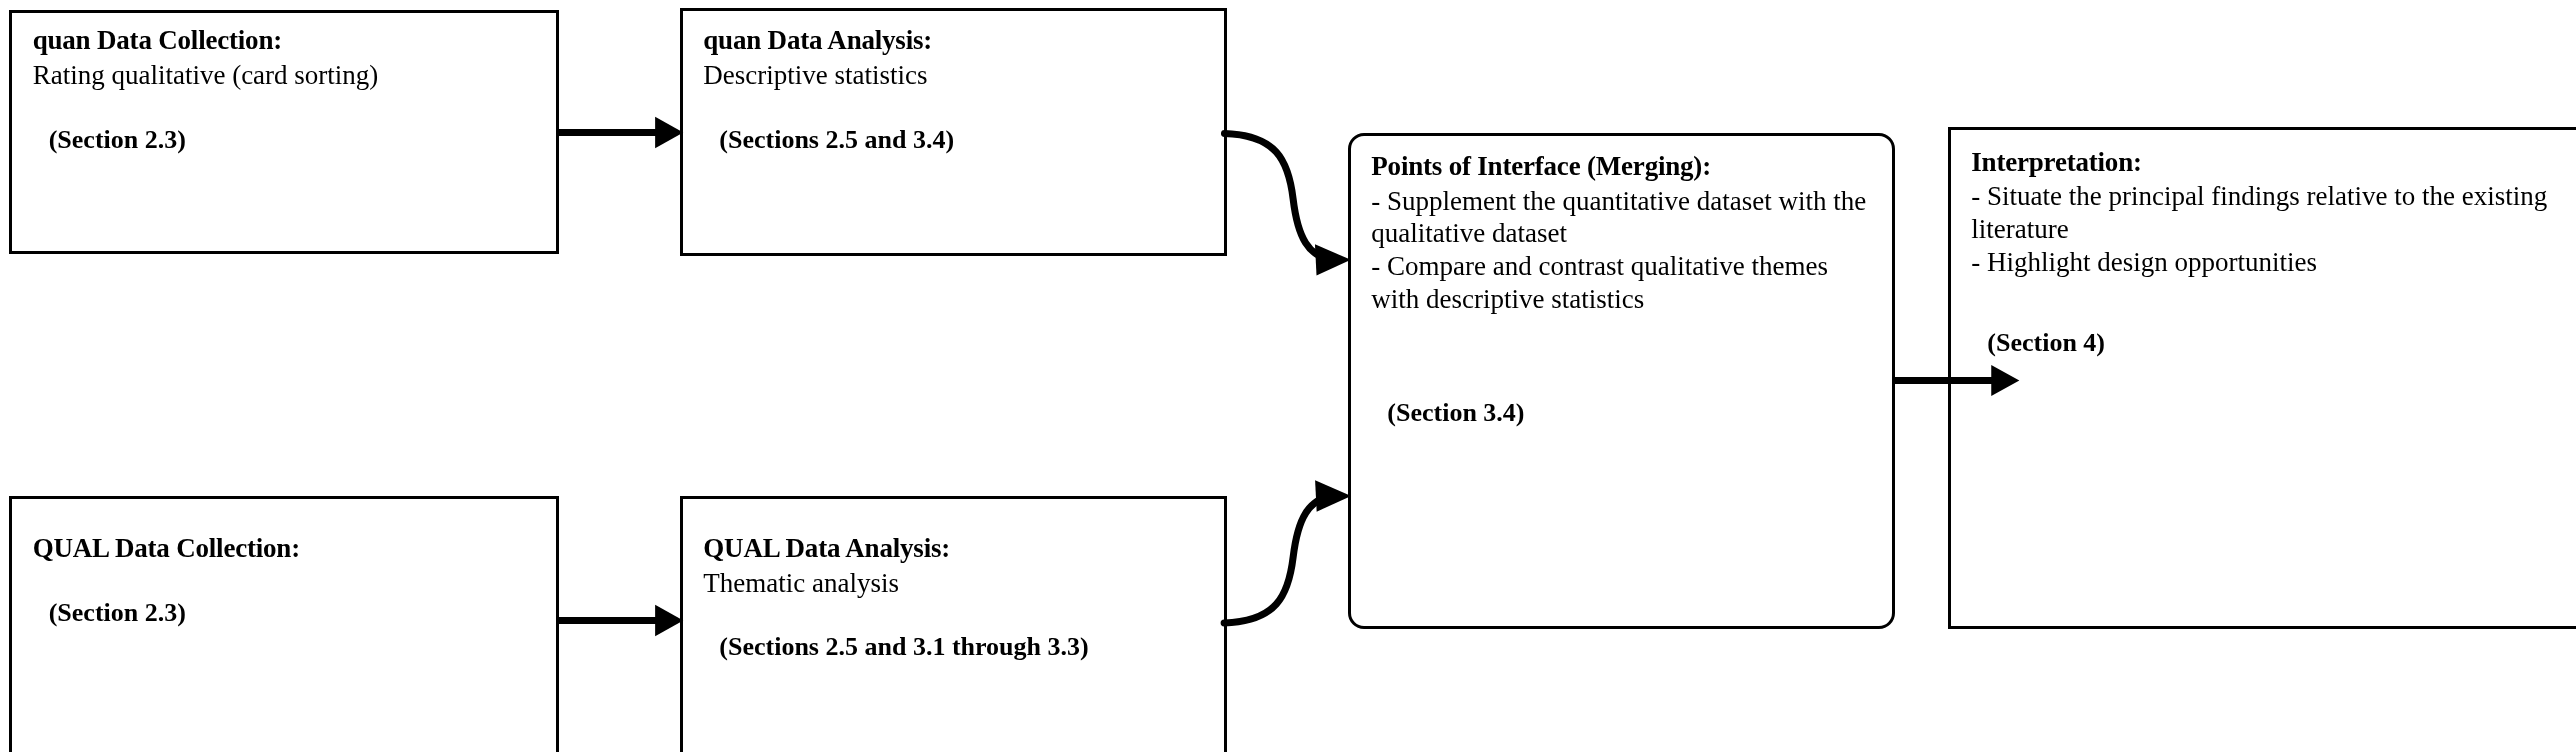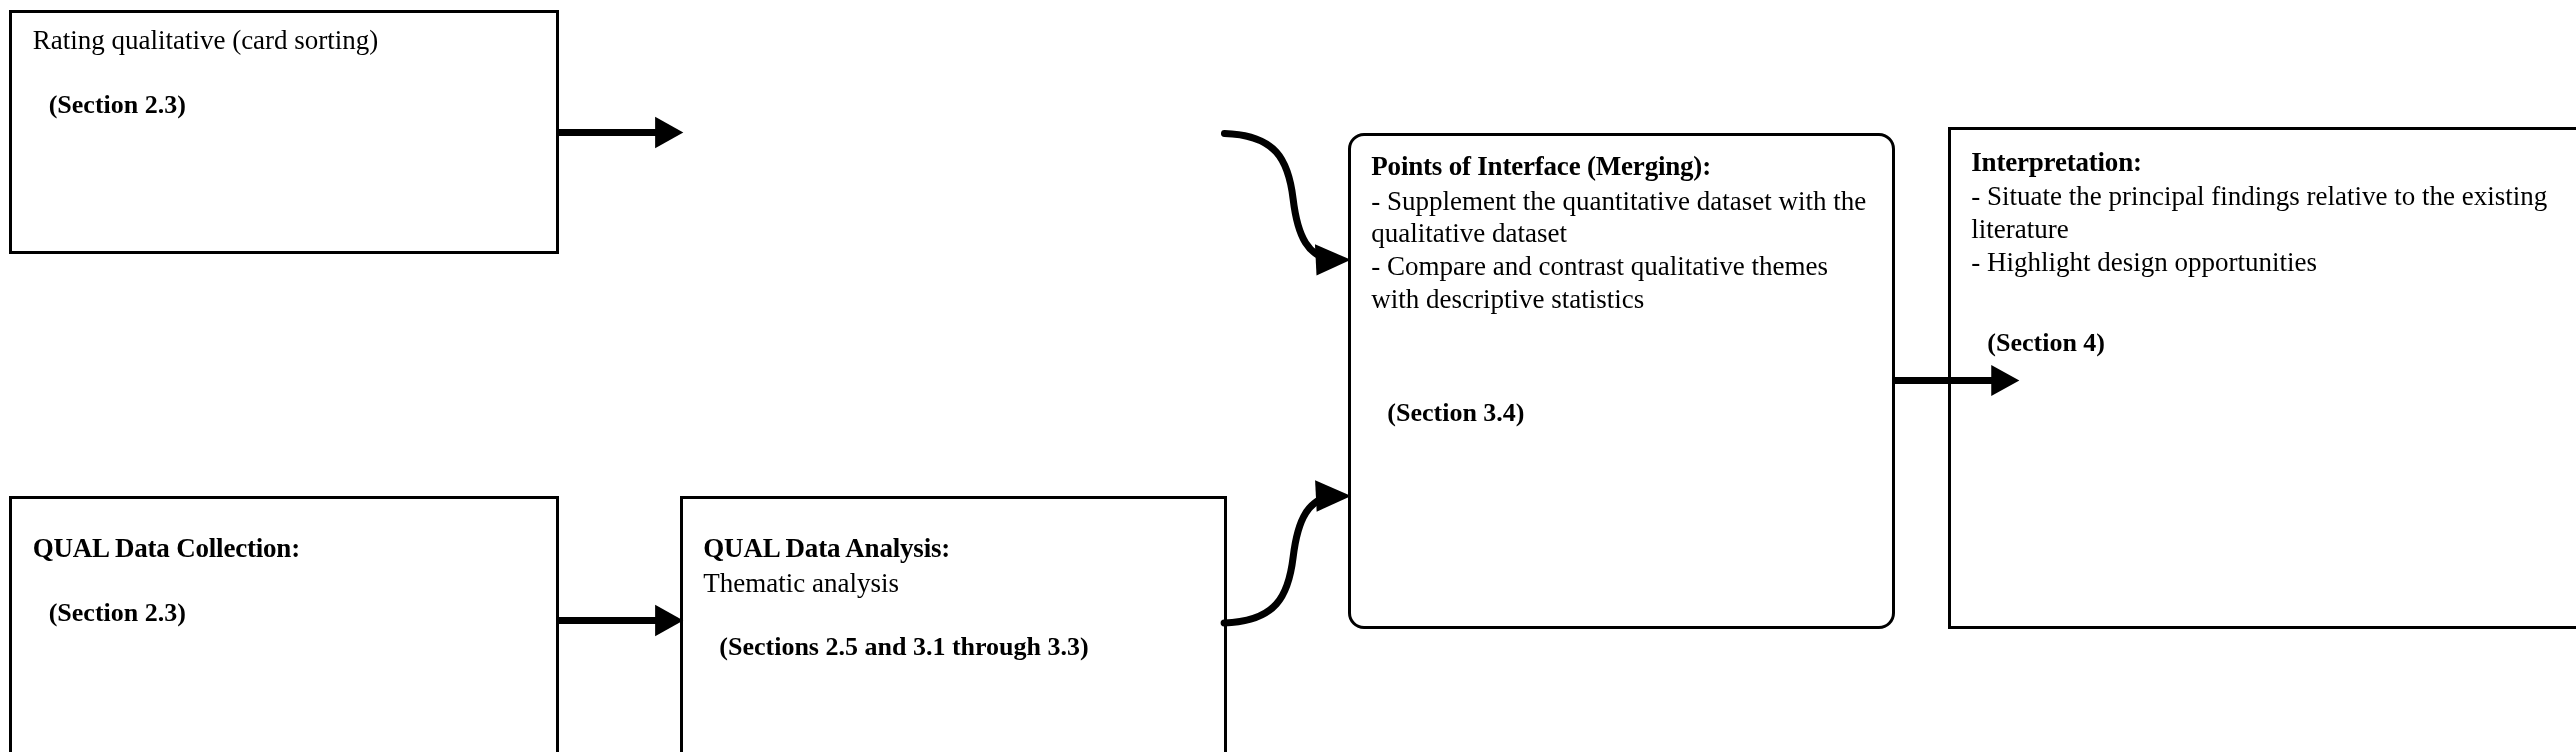--- a/index.html
+++ b/index.html
@@ -88,27 +88,37 @@
   }
   .connector svg { display: block; overflow: visible; }
 </style>
 </head>
 <body>
 
 <div id="diagram">
 
   <div class="flow-box" id="box-quan-collection">
     <div class="box-inner">
+      <p class="box-title">quan Data Collection:</p>
       <div class="box-lines-wrap">
         <p class="box-line">Rating qualitative (card sorting)</p>
       </div>
       <p class="box-section">(Section 2.3)</p>
     </div>
   </div>
 
+  <div class="flow-box" id="box-quan-analysis">
+    <div class="box-inner">
+      <p class="box-title">quan Data Analysis:</p>
+      <div class="box-lines-wrap">
+        <p class="box-line">Descriptive statistics</p>
+      </div>
+      <p class="box-section">(Sections 2.5 and 3.4)</p>
+    </div>
+  </div>
 
   <div class="flow-box" id="box-merging">
     <div class="box-inner">
       <p class="box-title">Points of Interface (Merging):</p>
       <div class="box-lines-wrap box-bullets">
         <p class="box-line">- Supplement the quantitative dataset with the qualitative dataset</p>
         <p class="box-line">- Compare and contrast qualitative themes with descriptive statistics</p>
       </div>
       <p class="box-section">(Section 3.4)</p>
     </div>

